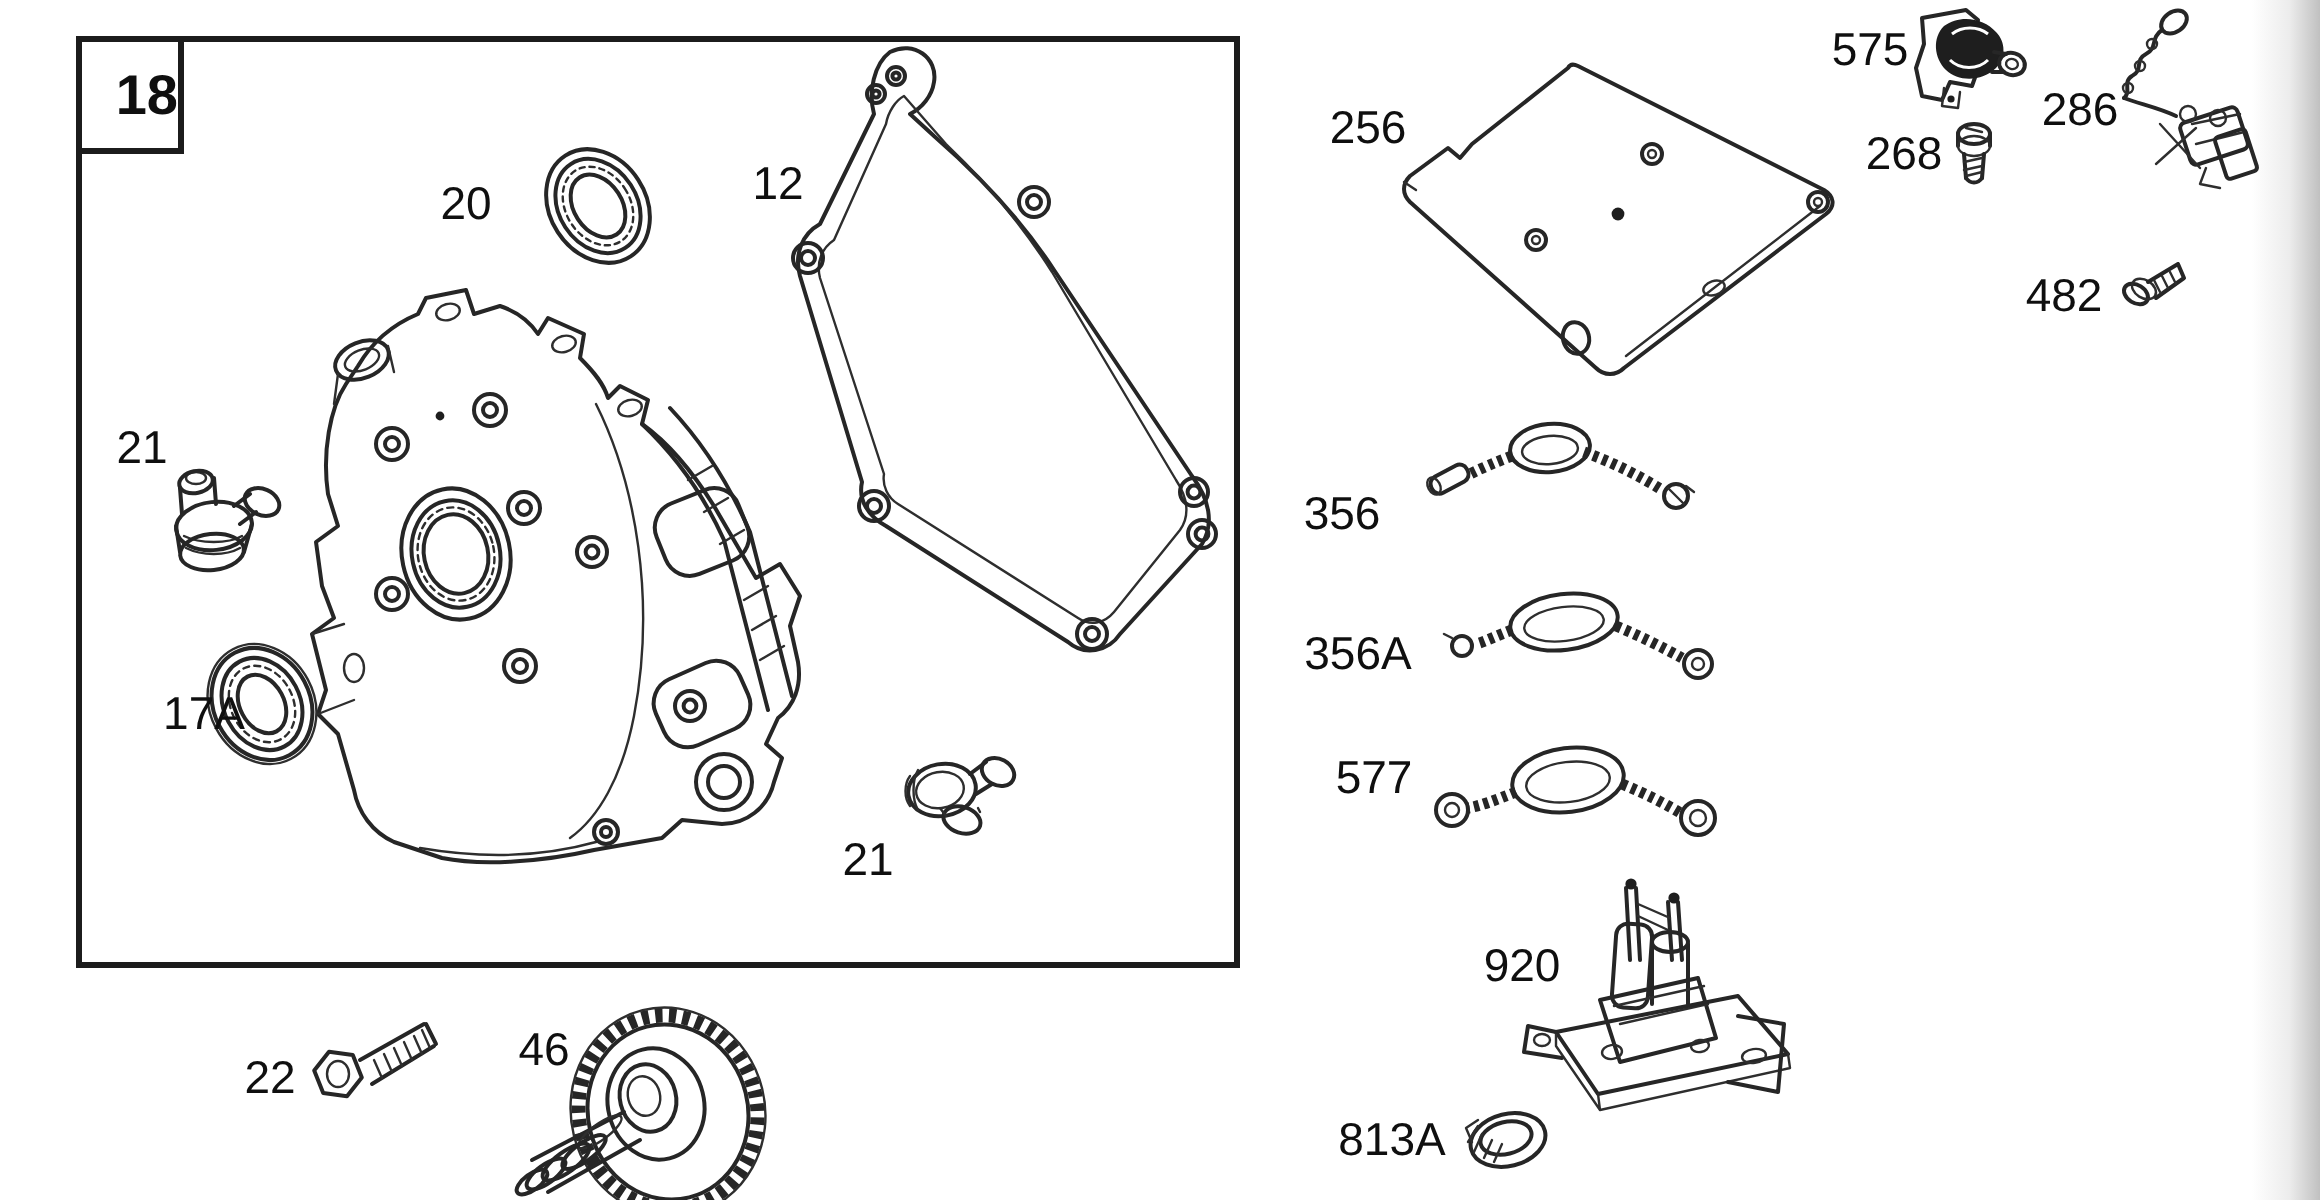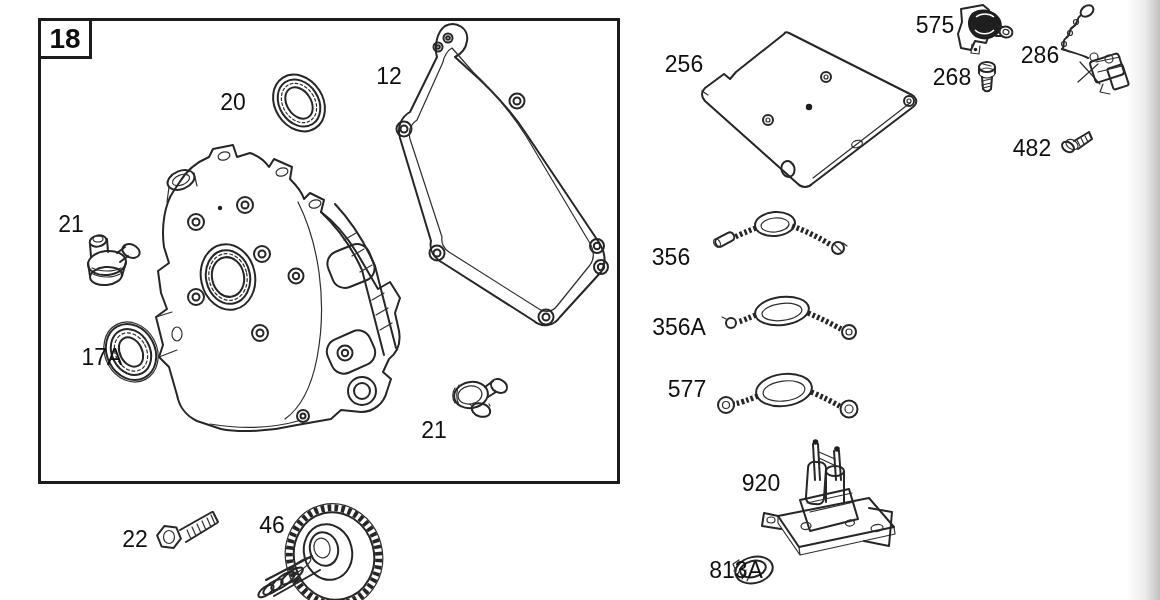--- a/index.html
+++ b/index.html
@@ -1,21 +1,21 @@
 <!DOCTYPE html>
 <html><head>
 <meta charset="utf-8">
 <style>
   html,body{margin:0;padding:0;background:#ffffff;}
   .stage{position:relative;width:1160px;height:600px;background:#ffffff;overflow:hidden;
          font-family:"Liberation Sans",sans-serif;}
   .frame{position:absolute;left:38px;top:18px;width:582px;height:466px;
          border:3px solid #1c1c1c;box-sizing:border-box;background:transparent;}
-  .fig-box{position:absolute;left:38px;top:18px;width:54px;height:41px;border:3px solid #1c1c1c;
-         box-sizing:border-box;background:#ffffff;display:flex;align-items:center;justify-content:center;
+  .fig-box{position:absolute;left:38px;top:18px;width:54px;height:59px;border:3px solid #1c1c1c;
+         box-sizing:border-box;background:#ffffff;display:flex;align-items:center;justify-content:flex-end;
          font-weight:700;font-size:28px;color:#0f0f0f;z-index:4;}
   .lbl{position:absolute;transform:translate(-50%,-50%);font-weight:400;font-size:23px;
          color:#0f0f0f;white-space:nowrap;z-index:4;}
   svg{position:absolute;left:0;top:0;z-index:2;}
   .ln{fill:none;stroke:#262626;stroke-width:2;stroke-linecap:round;stroke-linejoin:round;}
   .tn{fill:none;stroke:#2e2e2e;stroke-width:1.2;stroke-linecap:round;stroke-linejoin:round;}
   .ink{fill:#1e1e1e;stroke:none;}
   .coil{fill:none;stroke:#262626;stroke-width:5.5;stroke-dasharray:2.6 2.3;stroke-linecap:butt;}
   .teeth{fill:none;stroke:#262626;stroke-width:7;stroke-dasharray:3.6 3.2;}
   .wht{fill:none;stroke:#ffffff;stroke-width:1.5;}
@@ -294,31 +294,31 @@
       <path class="tn" d="M737,576 L741,567 M742,579 L746,570 M747,581 L751,572 M734,571 L739,563"></path>
       <path class="tn" d="M739,560 L733,564 L736,571"></path>
     </g>
   </svg>
 
   <div class="fig-box">
     <span>18</span>
   </div>
 
   <span class="lbl" style="left:233px;top:102px">20</span>
-  <span class="lbl" style="left:389px;top:76px">12</span>
+  <span class="lbl" style="left:389px;top:92px">12</span>
   <span class="lbl" style="left:71px;top:224px">21</span>
   <span class="lbl" style="left:102px;top:357px">17A</span>
   <span class="lbl" style="left:434px;top:430px">21</span>
   <span class="lbl" style="left:135px;top:539px">22</span>
   <span class="lbl" style="left:272px;top:525px">46</span>
   <span class="lbl" style="left:684px;top:64px">256</span>
   <span class="lbl" style="left:935px;top:25px">575</span>
   <span class="lbl" style="left:1040px;top:55px">286</span>
   <span class="lbl" style="left:952px;top:77px">268</span>
   <span class="lbl" style="left:1032px;top:148px">482</span>
   <span class="lbl" style="left:671px;top:257px">356</span>
   <span class="lbl" style="left:679px;top:327px">356A</span>
   <span class="lbl" style="left:687px;top:389px">577</span>
   <span class="lbl" style="left:761px;top:483px">920</span>
-  <span class="lbl" style="left:736px;top:570px">813A</span>
+  <span class="lbl" style="left:696px;top:570px">813A</span>
 
   <div class="scan-edge"></div>
 </div>
 
 </body></html>

